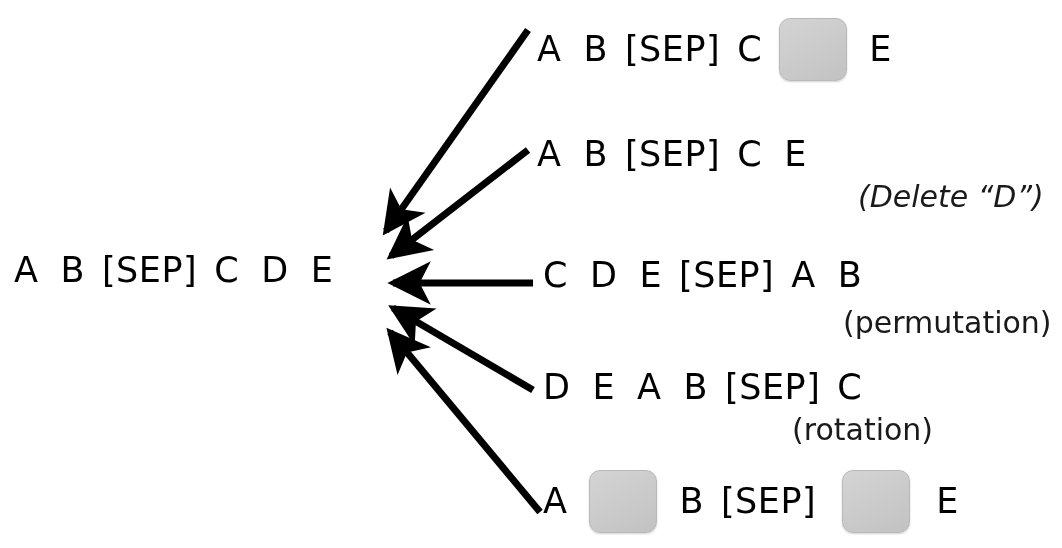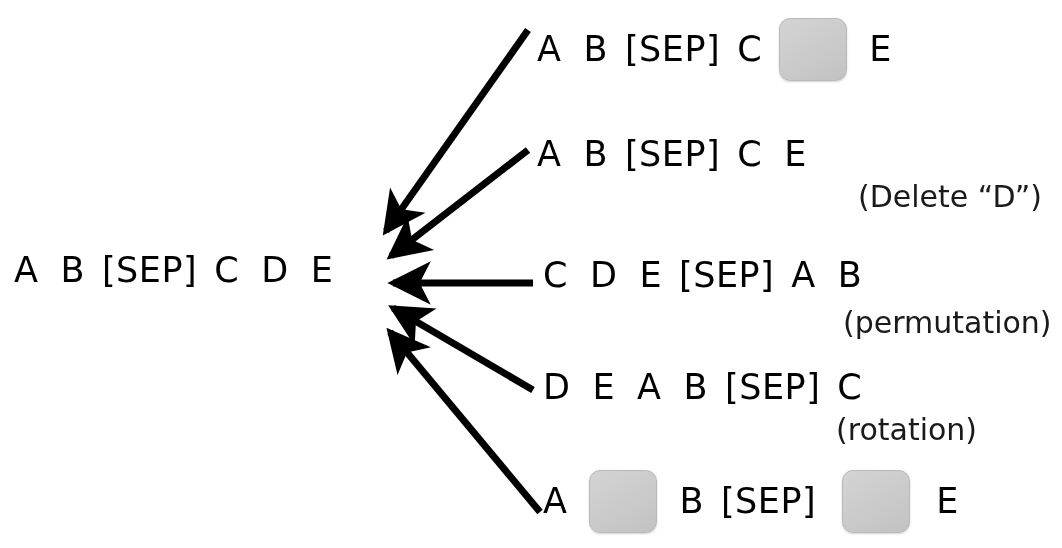--- a/index.html
+++ b/index.html
@@ -60,23 +60,23 @@
   }
   #source-row {
     left: 14px;
     top: 253px;
   }
   #row-1 { left: 537px; top: 18px; }
   #row-2 { left: 537px; top: 137px; }
   #row-3 { left: 543px; top: 258px; }
   #row-4 { left: 543px; top: 370px; }
   #row-5 { left: 543px; top: 470px; }
-  #ann-delete { left: 858px; top: 182px; }
+  #ann-delete { left: 858px; top: 182px; font-style: italic; }
   #ann-permutation { left: 831px; top: 308px; margin-left: 12px; }
-  #ann-rotation { left: 836px; top: 415px; }
+  #ann-rotation { left: 792px; top: 415px; }
 </style>
 </head>
 <body>
 
 <div id="canvas">
 
   <svg id="arrow-layer" viewBox="0 0 1062 548" xmlns="http://www.w3.org/2000/svg">
     <defs>
       <marker id="ah" markerWidth="7" markerHeight="7" refX="5.6" refY="3.5" orient="auto" markerUnits="strokeWidth">
         <path d="M 0.2 0.4 L 6.4 3.5 L 0.2 6.6 L 1.8 3.5 Z" fill="#000000"></path>

